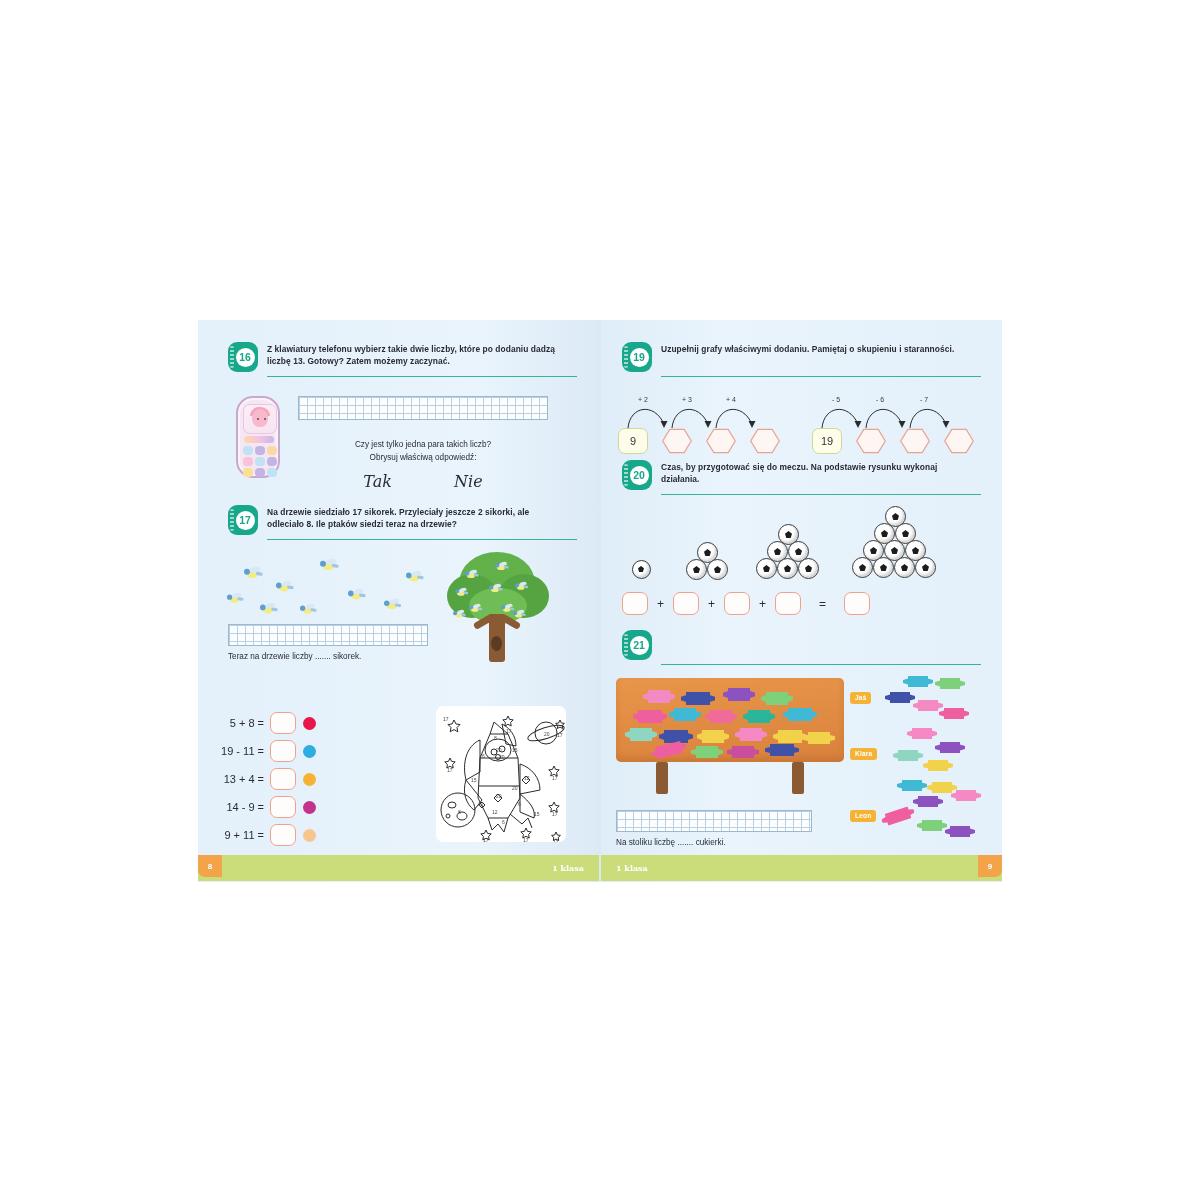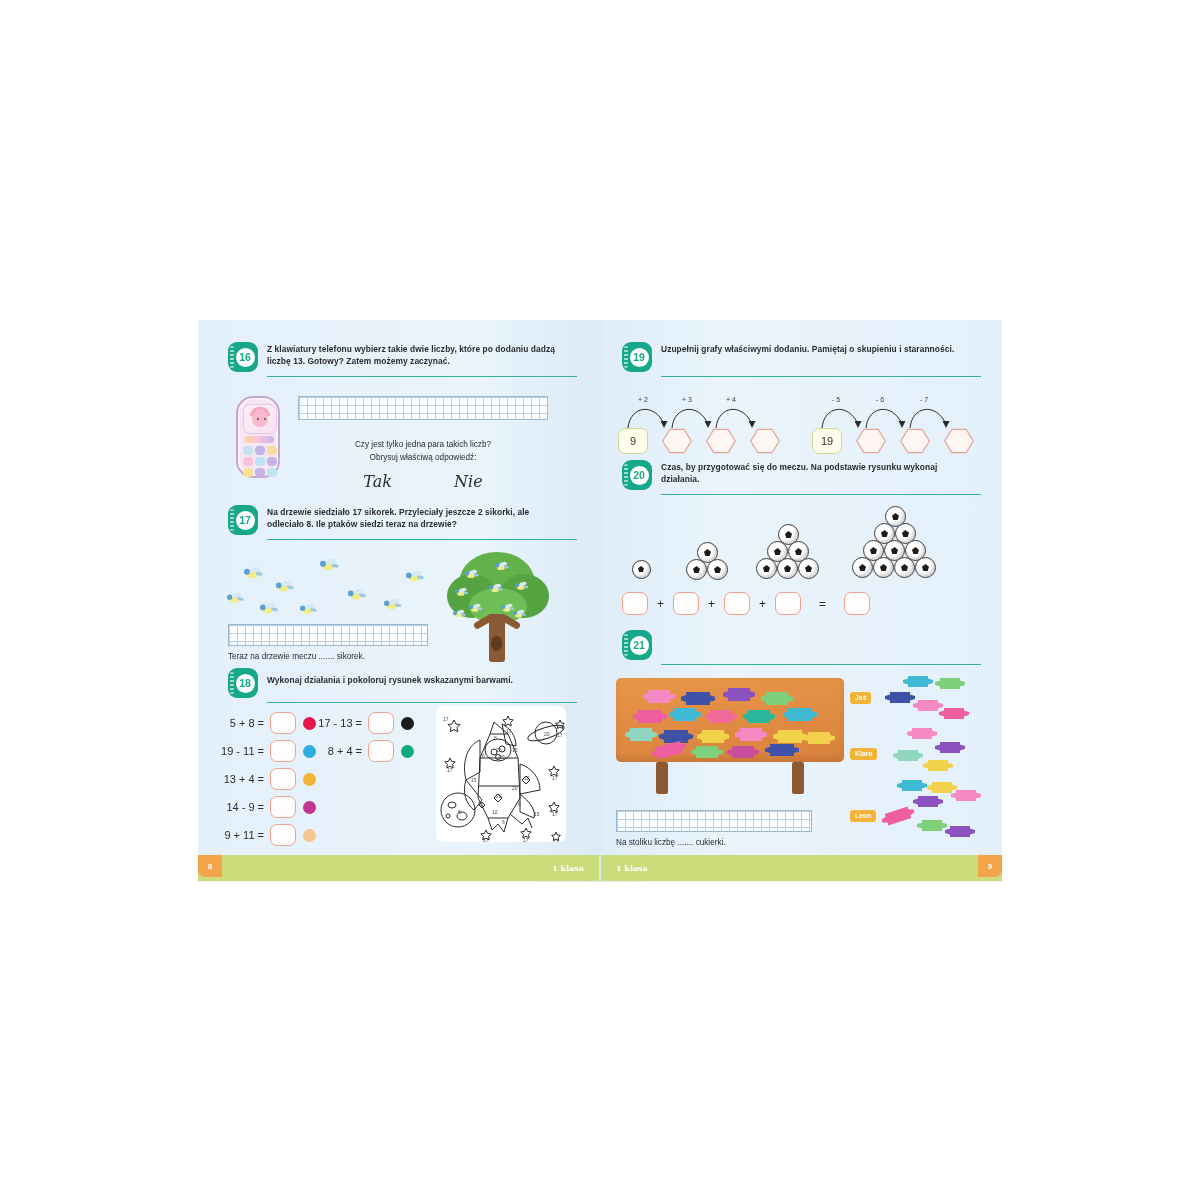--- a/index.html
+++ b/index.html
@@ -330,31 +330,22 @@
         </div>
       <div class="bird" style="left:70px;top:62px;transform:scale(.58);">
           <i class="bd"></i>
           <i class="hd"></i>
           <i class="wg"></i>
           <i class="tl"></i>
         </div>
     </div>
 
     <div class="gridbox" style="position:absolute;left:30px;top:304px;width:200px;height:22px;background-size:8px 8px;"></div>
-    <div class="capt" style="position:absolute;left:30px;top:332px;">Teraz na drzewie meczu ....... sikorek.</div>
-
-    <div class="ex" style="left:30px;top:348px;width:350px;">
-      <div class="ex-head">
-        <div class="badge">
-          <span class="circ">18</span>
-        </div>
-        <div class="ex-text" style="width:305px;padding-top:7px;">Wykonaj działania i pokoloruj  rysunek wskazanymi barwami.</div>
-      </div>
-      <div class="rule" style="margin-left:39px;width:310px;"></div>
-    </div>
+    <div class="capt" style="position:absolute;left:30px;top:332px;">Teraz na drzewie liczby ....... sikorek.</div>
+
 
     <div style="position:absolute;left:16px;top:392px;">
       <div class="mrow">
         <span class="mexp">5 + 8 =</span>
         <span class="mbox"></span>
         <span class="dot" style="background:#e8174b;"></span>
       </div>
       <div class="mrow">
         <span class="mexp">19 - 11 =</span>
         <span class="mbox"></span>
@@ -370,32 +361,20 @@
         <span class="mbox"></span>
         <span class="dot" style="background:#c2338e;"></span>
       </div>
       <div class="mrow">
         <span class="mexp">9 + 11 =</span>
         <span class="mbox"></span>
         <span class="dot" style="background:#f7c58e;"></span>
       </div>
     </div>
 
-    <div style="position:absolute;left:108px;top:392px;">
-      <div class="mrow">
-        <span class="mexp" style="width:56px;">17 - 13 =</span>
-        <span class="mbox"></span>
-        <span class="dot" style="background:#1c1c1c;"></span>
-      </div>
-      <div class="mrow">
-        <span class="mexp" style="width:56px;">8 + 4 =</span>
-        <span class="mbox"></span>
-        <span class="dot" style="background:#12a87e;"></span>
-      </div>
-    </div>
 
     <div class="colorpic" style="left:238px;top:386px;width:130px;height:136px;">
       <svg viewBox="0 0 130 136" width="130" height="136">
         <g fill="none" stroke="#2b2b2b" stroke-width="1">
 
           <path d="M58 16 L72 28 L82 52 L84 92 L72 112 L52 112 L42 92 L44 52 L54 28 Z"></path>
           <path d="M54 28 L72 28"></path>
             <path d="M44 52 L82 52"></path>
             <path d="M43 80 L83 80"></path>
 

